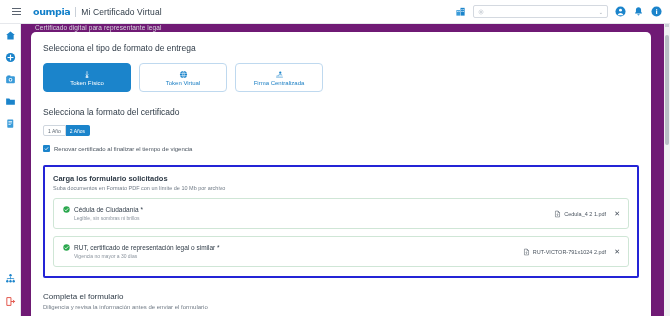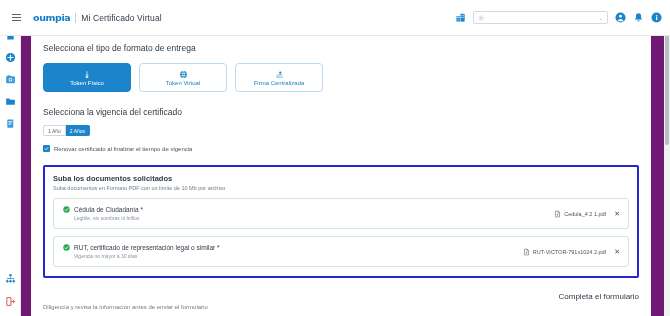--- a/index.html
+++ b/index.html
@@ -5,21 +5,21 @@
   * { box-sizing: border-box; margin: 0; padding: 0; }
   html, body {
     width: 670px; height: 316px;
     font-family: "Liberation Sans", sans-serif;
     background: #f4f5f7;
     overflow: hidden;
   }
 
   
   .topbar {
-    position: absolute; top: 0; left: 0; right: 0; height: 36px;
+    position: absolute; top: 0; left: 0; right: 0; height: 24px;
     background: #ffffff;
     border-bottom: 1px solid #e6e8ec;
     display: flex; align-items: center;
     z-index: 30;
   }
   .hamburger {
     width: 22px; margin-left: 5px;
     display: flex; flex-direction: column; gap: 2px; align-items: center;
     cursor: pointer;
   }
@@ -127,21 +127,21 @@
   .doc-hint { font-size: 5px; color: #8a939d; margin-left: 11px; }
 
   .doc-right { margin-left: auto; display: flex; align-items: center; gap: 8px; }
   .file-chip { display: flex; align-items: center; gap: 3px; }
   .file-ico { width: 7px; height: 8px; }
   .file-name { font-size: 5.5px; color: #4a545f; }
   .x-btn { font-size: 7px; color: #4a545f; cursor: pointer; line-height: 1; }
 
   
   .form-sec { margin-top: 14px; }
-  .form-title { font-size: 8px; color: #2f3b47; text-align: right; }
+  .form-title { font-size: 8px; color: #2f3b47; }
   .form-sub { font-size: 6px; color: #727c87; margin-top: 3px; }
 
   
   .vscroll {
     position: absolute; top: 21px; right: 0; width: 6px; bottom: 0;
     background: #f0f1f3; z-index: 25;
   }
   .vthumb {
     position: absolute; top: 14px; left: 1px; width: 4px; height: 110px;
     background: #b9bec6; border-radius: 2px; cursor: pointer;
@@ -279,37 +279,37 @@
             <circle cx="14" cy="7" r="3" fill="#1b84cb"></circle>
             <path d="M9 14c1.5-2 8.5-2 10 0" stroke="#1b84cb" stroke-width="2" fill="none"></path>
             <path d="M3 19h18" stroke="#1b84cb" stroke-width="1.6"></path>
             <path d="M4 16c2-2 4 1 6-1" stroke="#1b84cb" stroke-width="1.4" fill="none"></path>
           </svg>
         </span>
         <span class="fmt-label">Firma Centralizada</span>
       </div>
     </div>
 
-    <div class="sec-title vig-title">Selecciona la vigencia del certificado</div>
+    <div class="sec-title vig-title">Selecciona la formato del certificado</div>
     <div class="vig-row">
       <div class="vig-btn">1 Año</div>
       <div class="vig-btn active">2 Años</div>
     </div>
 
     <div class="chk-row">
       <span class="chkbox">
         <svg viewBox="0 0 24 24">
           <path d="M4 12.5l5.5 5.5L20 6.5" stroke="#fff" stroke-width="4" fill="none"></path>
         </svg>
       </span>
       <span class="chk-label">Renovar certificado al finalizar el tiempo de vigencia</span>
     </div>
 
     <div class="docs-block">
-      <div class="docs-title">Suba los documentos solicitados</div>
+      <div class="docs-title">Carga los formulario solicitados</div>
       <div class="docs-sub">Suba documentos en Formato PDF con un límite de 10 Mb por archivo</div>
 
       <div class="doc-row">
         <div class="doc-left">
           <div class="doc-name-line">
             <svg class="green-check" viewBox="0 0 24 24">
               <circle cx="12" cy="12" r="11" fill="#2ca84f"></circle>
               <path d="M6 12.5l4 4 8-8.5" stroke="#fff" stroke-width="3" fill="none"></path>
             </svg>
             <span class="doc-name">Cédula de Ciudadanía *</span>

